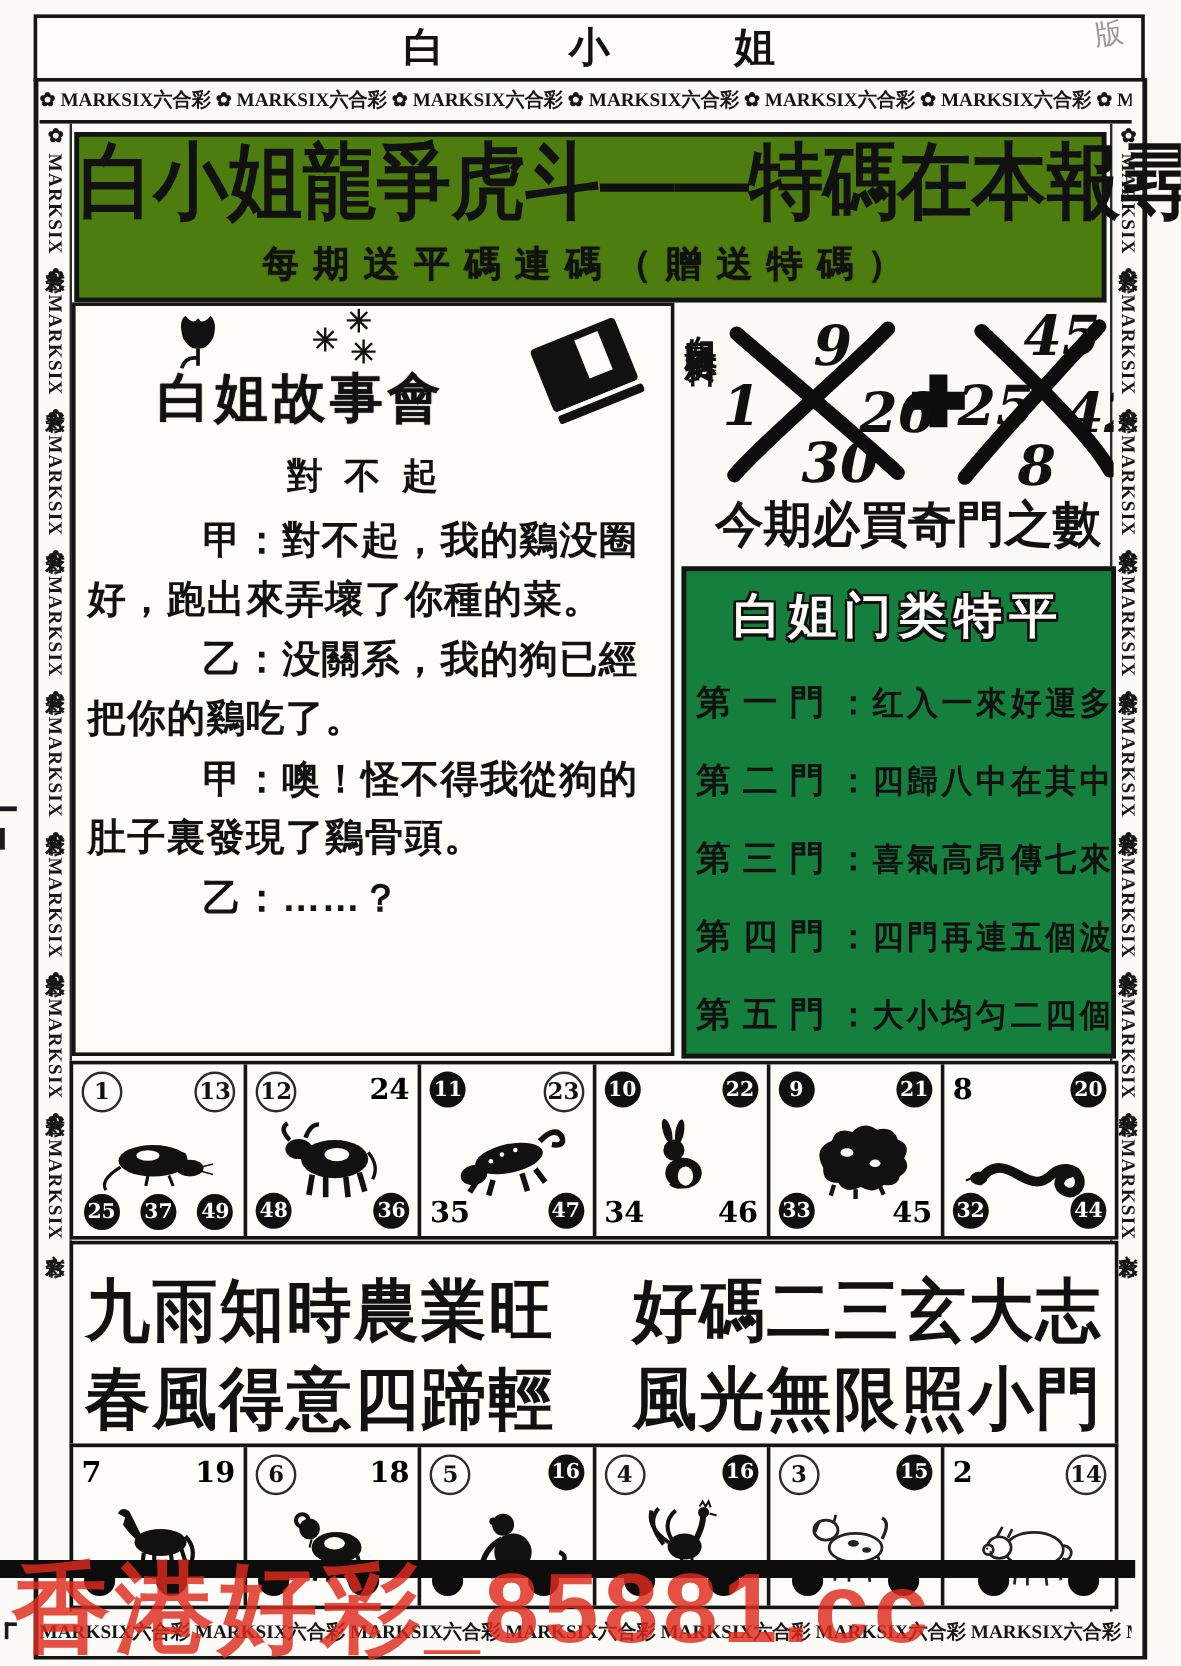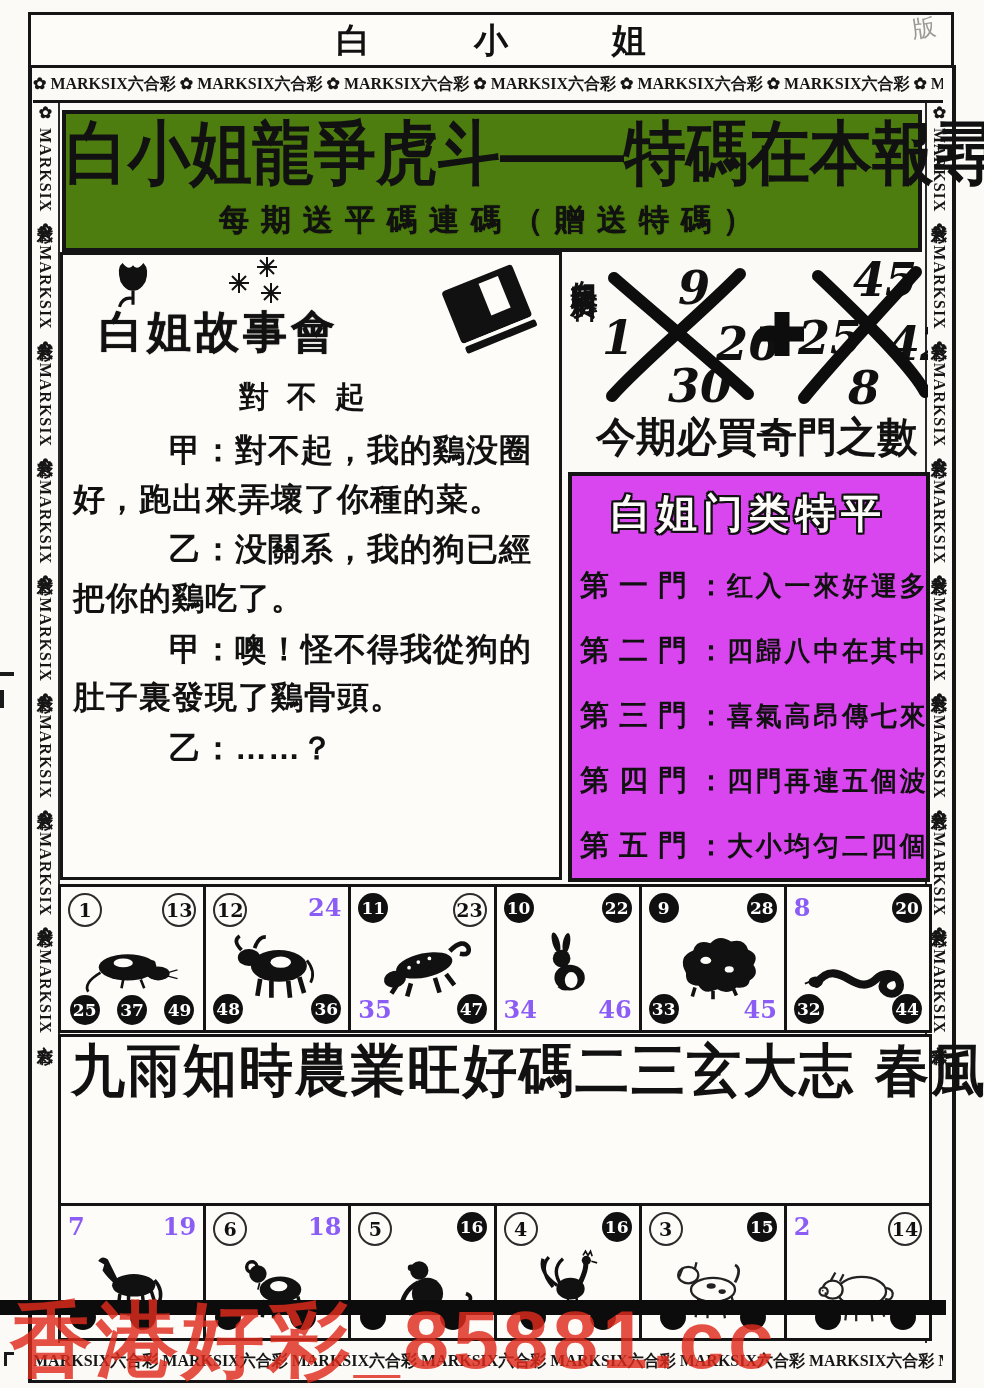--- a/index.html
+++ b/index.html
@@ -15,60 +15,60 @@
   .strip-bottom{left:33px;top:1346px;width:910px;height:30px;line-height:30px;text-align:center;}
   .strip-side{width:25px;top:103px;height:1240px;writing-mode:vertical-rl;line-height:25px;letter-spacing:1px;}
   .strip-left{left:33px;border-right:2px solid #2a2a2a;}
   .strip-right{left:925px;border-left:2px solid #2a2a2a;}
   
   .headline-box{left:62px;top:110px;width:852px;height:134px;border:4px solid #141414;background:#4d7c0f;}
   .headline-main{width:100%;text-align:center;font-size:62px;font-weight:900;letter-spacing:0px;line-height:1.0;margin-top:8px;transform:scaleY(1.12);white-space:nowrap;}
   .headline-sub{width:100%;text-align:center;font-size:30px;font-weight:900;letter-spacing:12px;margin-top:16px;text-shadow:0 0 1px #000;}
   
   .story-box{left:60px;top:252px;width:496px;height:622px;border:3px solid #151515;background:#fdfcf9;}
-  .story-header{position:relative;height:112px;}
+  .story-header{position:relative;height:112px;margin-left:32px;}
   .tulip{left:48px;top:6px;}
   .sparkle{left:160px;top:2px;}
   .story-header-text{left:36px;top:48px;font-size:44px;font-weight:900;letter-spacing:4px;text-shadow:0 0 1px #000;}
   .book{right:14px;top:4px;}
   .story-title{text-align:center;font-size:30px;font-weight:800;letter-spacing:18px;margin:10px 0 8px 0;}
   .story-body{padding:0 12px 0 10px;}
   .story-body p{margin:0 0 2px 0;font-size:32px;font-weight:700;line-height:1.52;text-indent:3em;letter-spacing:1px;}
   
   .tips-area{left:568px;top:254px;width:360px;height:214px;}
   .tips-side-label{left:0px;top:4px;width:32px;writing-mode:vertical-rl;font-size:27px;font-weight:900;letter-spacing:3px;line-height:32px;}
   .tips-svg{left:30px;top:0px;}
   .tips-slogan{left:28px;top:156px;width:332px;font-size:41px;font-weight:900;white-space:nowrap;transform:scaleX(0.98);transform-origin:left;}
   
-  .gates-box{left:568px;top:472px;width:354px;height:402px;border:4px solid #141414;background:#d946ef;}
+  .gates-box{left:568px;top:472px;width:354px;height:402px;border:4px solid #141414;background:#15803d;}
   .gates-title{text-align:center;margin-top:10px;font-size:40px;font-weight:900;letter-spacing:6px;color:#fdfcf9;text-shadow:-2px -2px 0 #111,2px -2px 0 #111,-2px 2px 0 #111,2px 2px 0 #111,0 2px 0 #111,0 -2px 0 #111,2px 0 0 #111,-2px 0 0 #111;}
   .gate-row{display:flex;align-items:baseline;padding:0 8px;margin-top:25px;white-space:nowrap;}
   .gate-label{font-family:"DejaVu Serif",serif;font-size:29px;font-weight:700;letter-spacing:10px;}
   .gate-colon{font-size:28px;font-weight:900;margin:0 2px 0 0;}
   .gate-text{font-family:"DejaVu Serif",serif;font-size:27px;font-weight:700;letter-spacing:3px;transform:scaleX(.96);transform-origin:left;}
   
   .zstrip{left:58px;width:868px;border:3px solid #141414;display:flex;background:#fdfcf9;}
   .zstrip-top{top:884px;height:143px;}
   .zstrip-bottom{top:1203px;height:132px;}
   .zcell{flex:1 1 0;position:relative;border-right:3px solid #141414;overflow:hidden;}
   .zcell:last-child{border-right:none;}
   .num{position:absolute;font-family:"DejaVu Serif",serif;}
   .n-dark{width:30px;height:30px;border-radius:50%;background:#101010;color:#fff;font-size:17px;font-weight:700;display:flex;align-items:center;justify-content:center;}
   .n-ring{width:30px;height:30px;border-radius:50%;border:2px solid #2c2c2c;color:#111;font-size:19px;font-weight:700;display:flex;align-items:center;justify-content:center;background:transparent;}
-  .n-plain{font-size:24px;font-weight:600;color:#8b5cf6;}
+  .n-plain{font-size:24px;font-weight:600;color:#000000;}
   .pos-tl{left:7px;top:6px;}
   .pos-tr{right:7px;top:6px;}
   .pos-bl{left:7px;bottom:6px;}
   .pos-br{right:7px;bottom:6px;}
   .brow{position:absolute;left:0;bottom:5px;width:100%;display:flex;justify-content:space-around;}
   .brow .num{position:static;}
   .animal{position:absolute;left:50%;top:52%;transform:translate(-50%,-46%);}
   .zstrip-bottom .animal{top:58%;}
   
-  .couplet-box{left:58px;top:1034px;width:868px;height:166px;border:3px solid #141414;background:#fdfcf9;display:flex;flex-direction:row;justify-content:flex-start;}
+  .couplet-box{left:58px;top:1034px;width:868px;height:166px;border:3px solid #141414;background:#fdfcf9;display:flex;flex-direction:column;justify-content:flex-end;}
   .cline{display:flex;justify-content:space-between;padding:0 10px;font-size:54px;font-weight:800;letter-spacing:2px;white-space:nowrap;transform:scaleY(1.05);}
   
   .black-band{left:0px;top:1300px;width:946px;height:15px;background:#0c0c0c;z-index:5;}
   .blob{position:absolute;top:4px;width:26px;height:26px;border-radius:50%;background:#0c0c0c;}
   .watermark{left:10px;top:1286px;font-size:82px;font-weight:900;color:#df2b1c;opacity:.82;letter-spacing:4px;white-space:nowrap;z-index:40;}
   
   .artifact{background:#1a1a1a;}
   svg{display:block;}
 </style>
 </head>
@@ -234,21 +234,21 @@
       <ellipse cx="45" cy="13" rx="4.5" ry="13" transform="rotate(-16 45 13)" fill="#111"></ellipse>
       <ellipse cx="58" cy="14" rx="4.5" ry="13" transform="rotate(10 58 14)" fill="#111"></ellipse>
       <ellipse cx="64" cy="60" rx="8" ry="10" fill="#fdfcf9"></ellipse>
       <path d="M48,68 q7,6 14,2" stroke="#111" stroke-width="3" fill="none"></path>
     </svg>
     <span class="num n-plain pos-bl">34</span>
     <span class="num n-plain pos-br">46</span>
   </div>
   <div class="zcell">
     <span class="num n-dark pos-tl">9</span>
-    <span class="num n-dark pos-tr">28</span>
+    <span class="num n-dark pos-tr">21</span>
     <svg class="animal" width="108" height="76" viewBox="0 0 120 80">
       <path d="M30,50 q-10,-18 8,-25 q4,-13 19,-8 q10,-11 23,-2 q15,-4 19,9 q13,5 6,17 q7,10 -4,17 q-2,10 -15,8 q-10,9 -21,2 q-15,7 -21,-4 q-15,0 -14,-14z" fill="#111"></path>
       <ellipse cx="52" cy="36" rx="6" ry="4" fill="#fdfcf9"></ellipse>
         <ellipse cx="78" cy="46" rx="5" ry="3.5" fill="#fdfcf9"></ellipse>
       <path d="M40,66 l-3,10 M60,70 l0,9 M82,66 l4,9" stroke="#111" stroke-width="4"></path>
     </svg>
     <span class="num n-dark pos-bl">33</span>
     <span class="num n-plain pos-br">45</span>
   </div>
   <div class="zcell">

